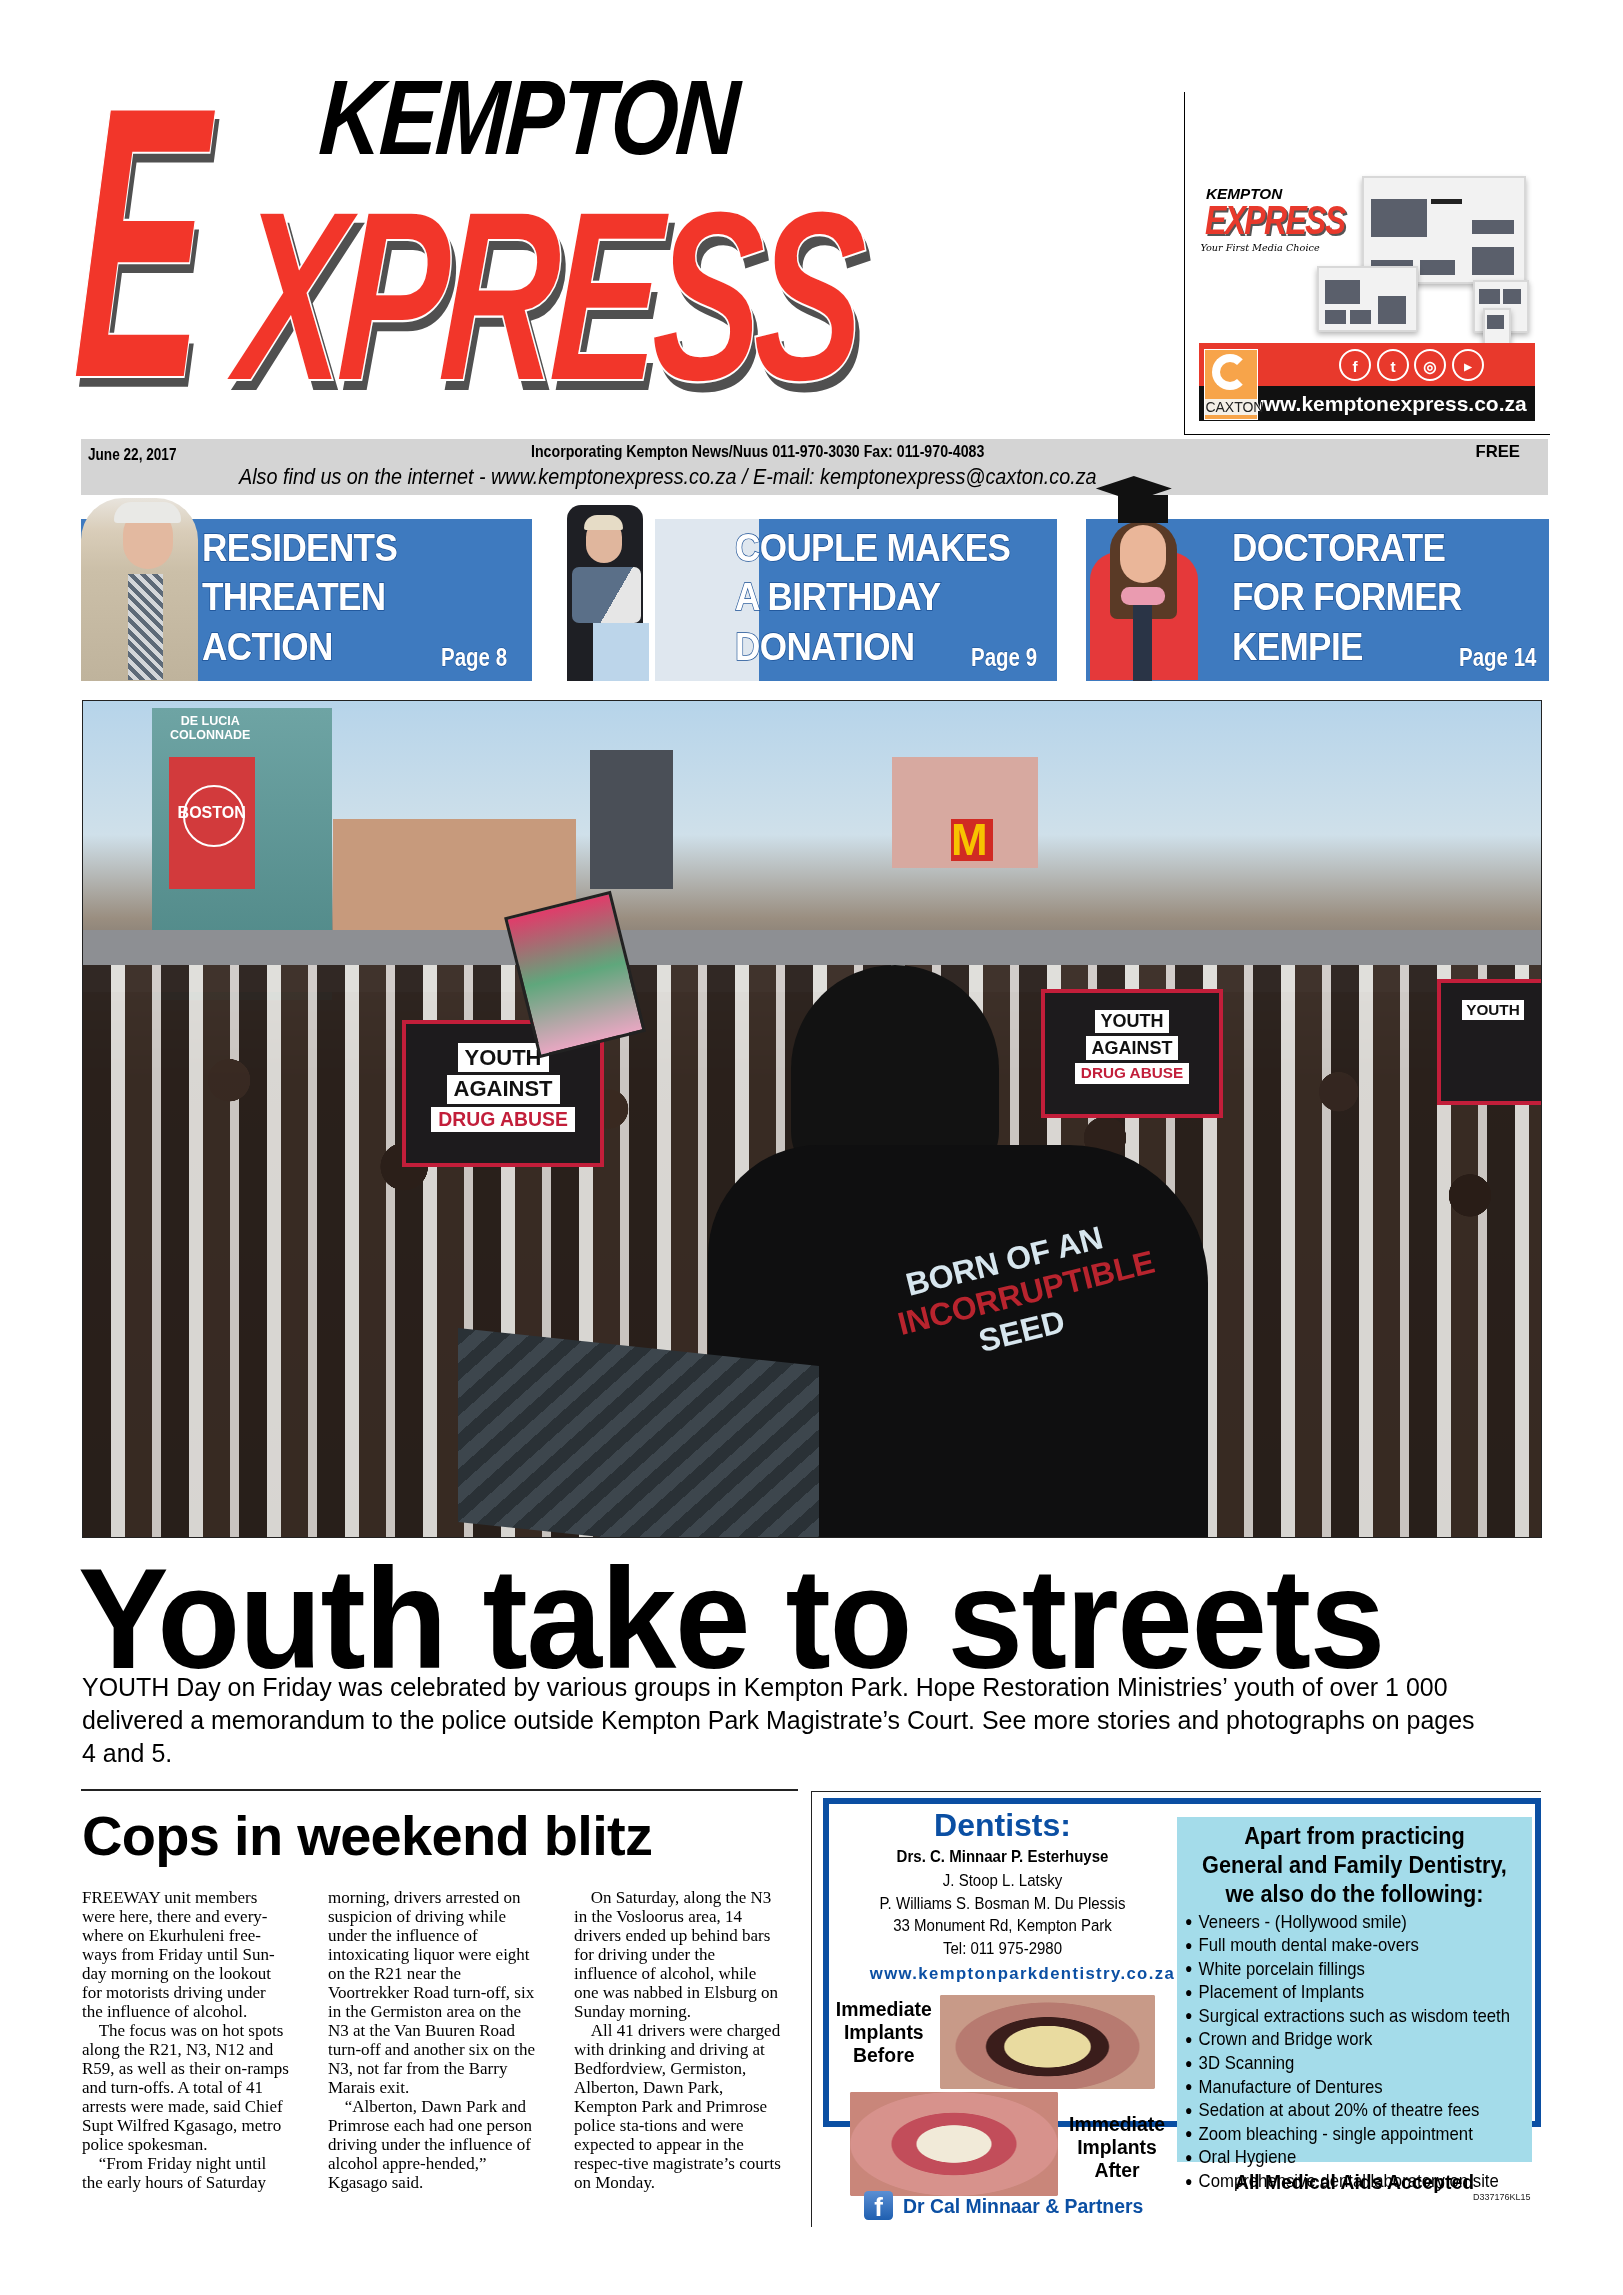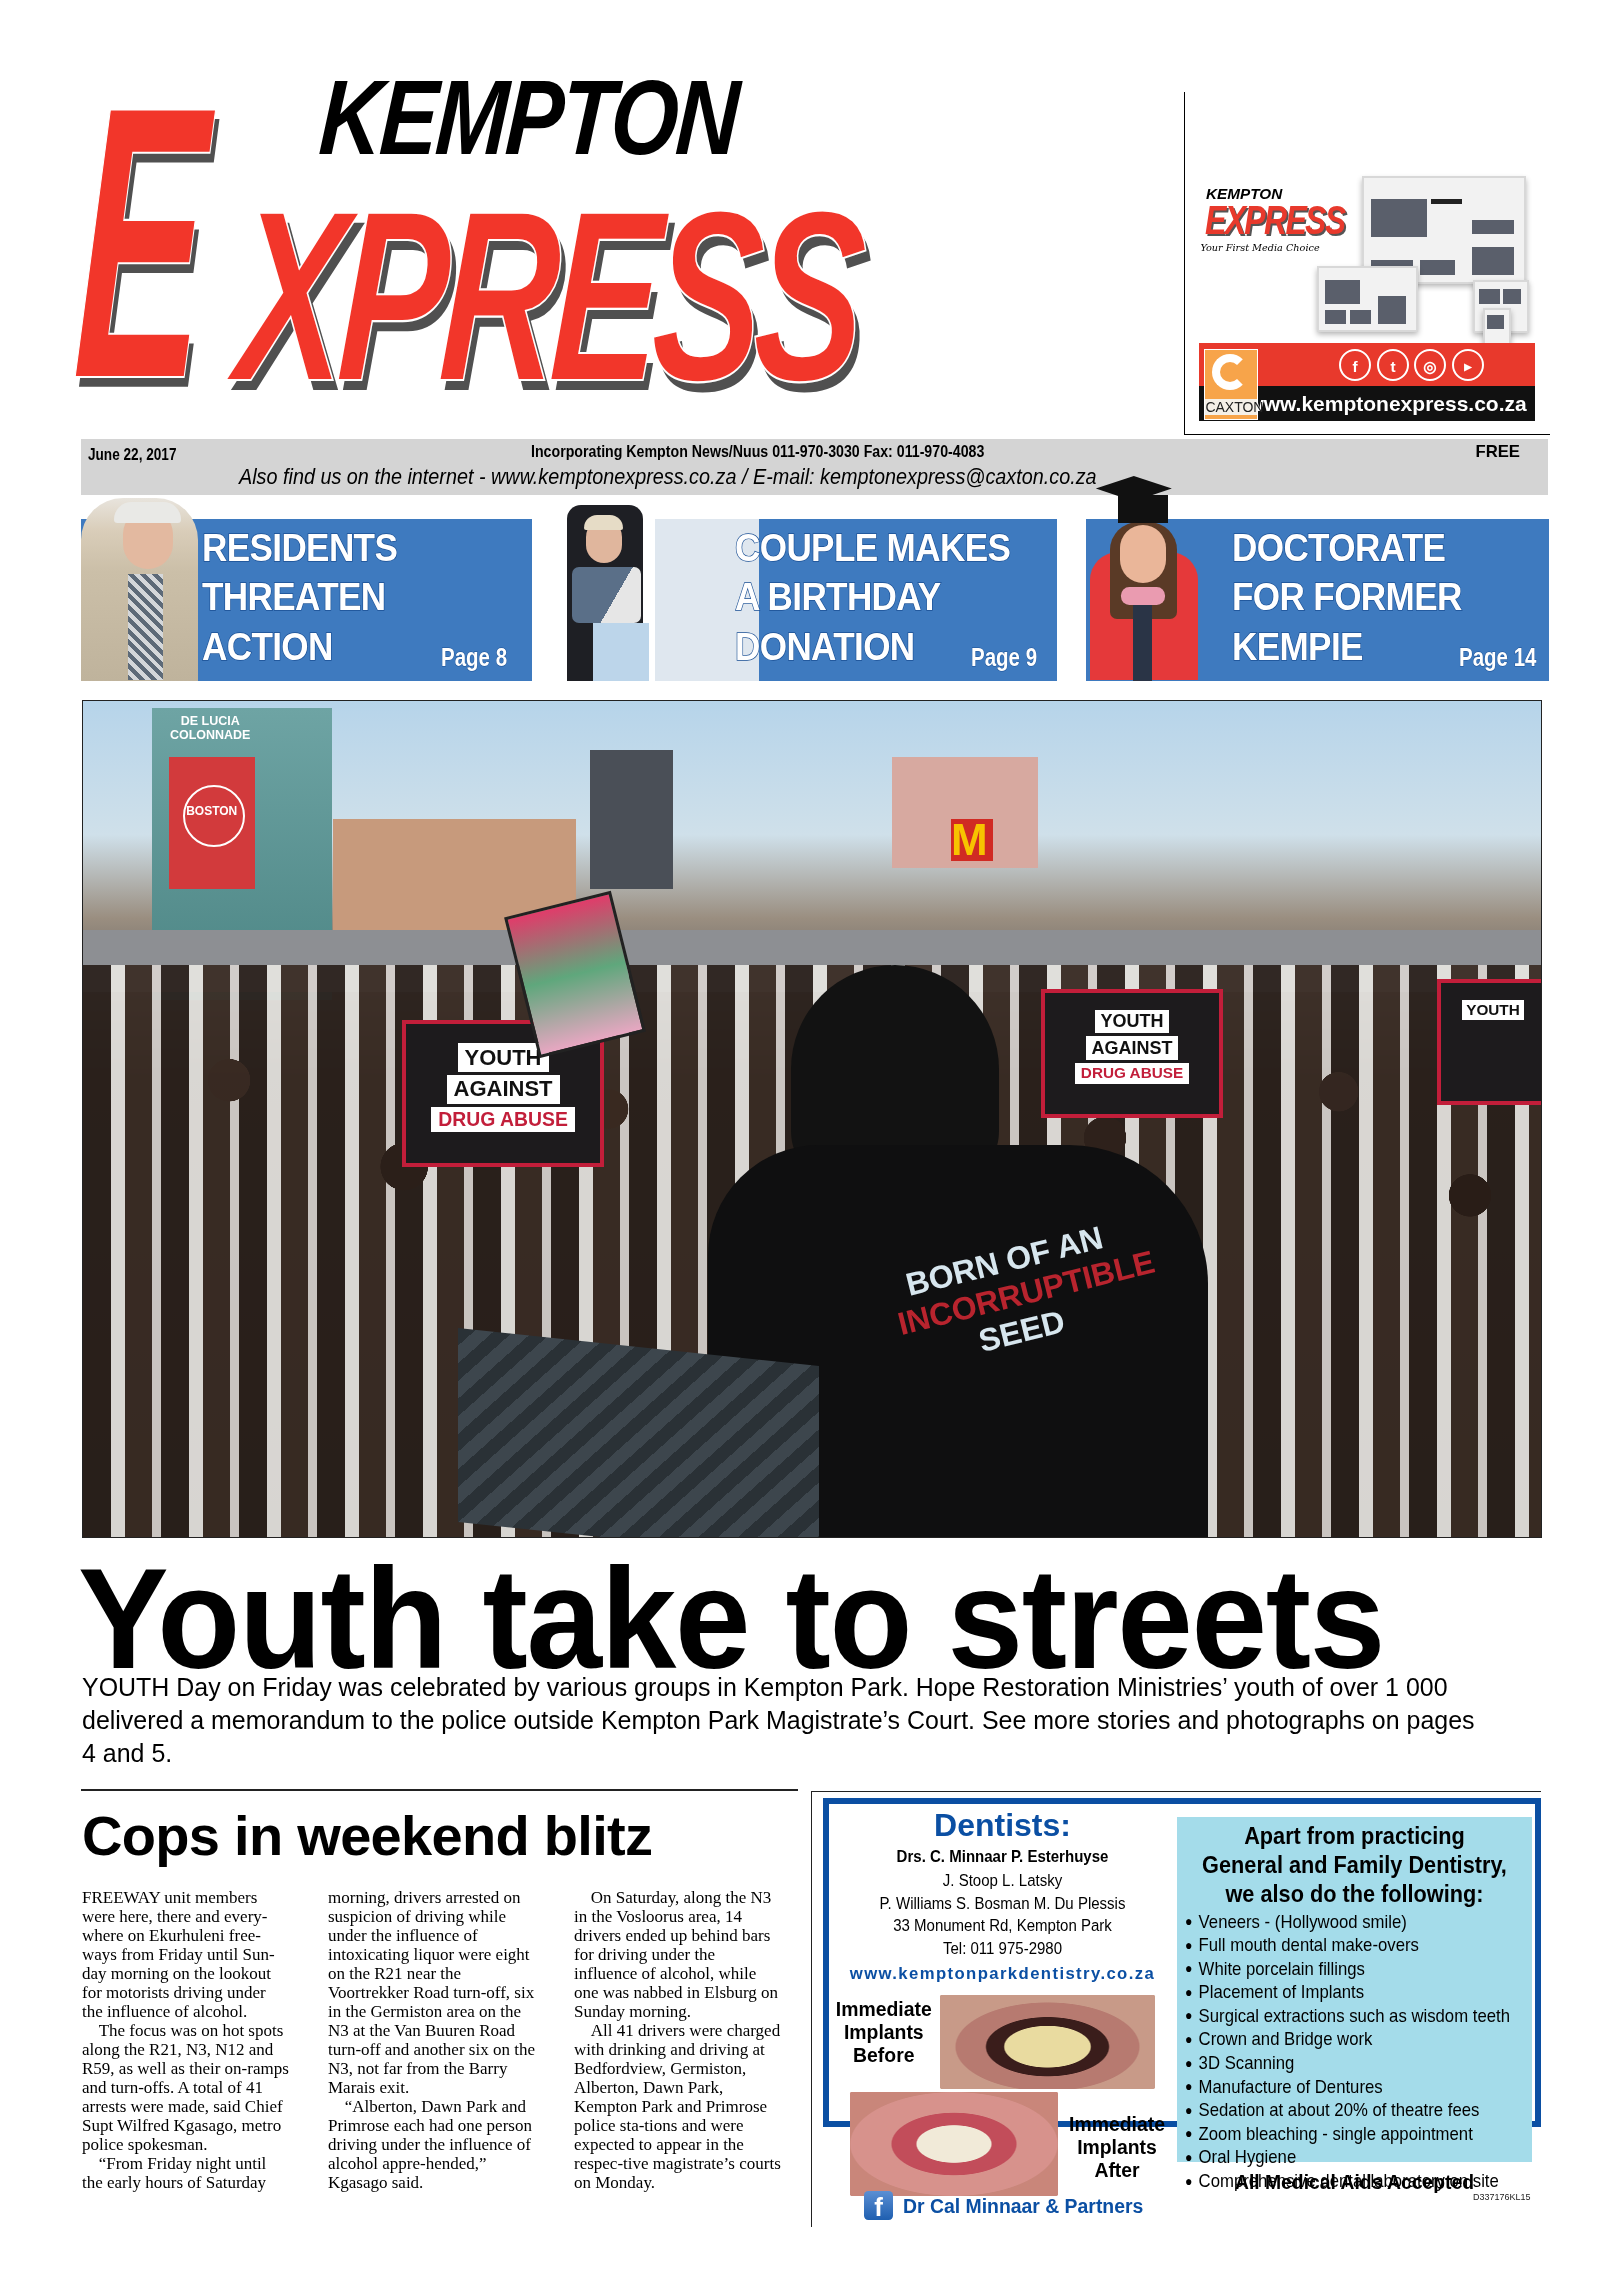--- a/index.html
+++ b/index.html
@@ -179,21 +179,21 @@
   <div class="ttl" style="left:146px; top:103px;">KEMPIE</div>
   <div class="pg" style="left:373px; top:124px;">Page 14</div>
 </div>
 
 <div class="abs mainphoto">
 
   <div class="mp-layer" style="left:69px; top:7px; width:180px; height:292px; background:linear-gradient(#6ea4a4,#4c8584);">
     <div style="position:absolute; left:16.7px; top:5.6px; width:83px; font-size:12.5px; font-weight:bold; color:#fff; text-align:center; line-height:14px;">DE LUCIA COLONNADE</div>
     <div style="position:absolute; left:16.7px; top:49px; width:86px; height:132px; background:#d23a3c;">
       <div style="position:absolute; left:14px; top:28px; width:58px; height:58px; border-radius:50%; border:2.1px solid #fff;"></div>
-      <div style="position:absolute; left:0; width:86px; top:47px; text-align:center; color:#fff; font-weight:bold; font-size:12px;">BOSTON</div>
+      <div style="position:absolute; left:0; width:86px; top:47px; text-align:center; color:#fff; font-weight:bold; font-size:16px;">BOSTON</div>
     </div>
   </div>
   <div class="mp-layer" style="left:250px; top:118px; width:243px; height:111px; background:#c79a7c;"></div>
   <div class="mp-layer" style="left:507px; top:49px; width:83px; height:139px; background:#4a4f57;"></div>
   <div class="mp-layer" style="left:809px; top:56px; width:146px; height:111px; background:#d7a9a0;"></div>
   <div class="mp-layer" style="left:868px; top:118px; width:42px; height:42px; color:#f7c300; font-weight:900; font-size:44px; line-height:42px; background:#d02a23;">M</div>
   <div class="mp-layer" style="left:0; top:229px; width:1460px; height:62px; background:#8d8f93;"></div>
 
   <div class="mp-layer" style="left:0; top:264px; width:1460px; height:576px; background:
       radial-gradient(circle at 10% 20%, #3a2a22 0 21px, transparent 21.5px),
@@ -257,21 +257,21 @@
 
 <div class="abs ad-topline"></div>
 <div class="abs ad">
   <div class="ad-left">
     <div class="ad-title">Dentists:</div>
     <div class="ad-line" style="top:43px; font-weight:bold;">Drs. C. Minnaar P. Esterhuyse</div>
     <div class="ad-line" style="top:67px;">J. Stoop L. Latsky</div>
     <div class="ad-line" style="top:90px;">P. Williams S. Bosman M. Du Plessis</div>
     <div class="ad-line" style="top:112px;">33 Monument Rd, Kempton Park</div>
     <div class="ad-line" style="top:135px;">Tel: 011 975-2980</div>
-    <div class="ad-url" style="top:160px;">www.kemptonparkdentistry.co.za</div>
+    <div class="ad-url" style="top:160px;padding-left:20px;">www.kemptonparkdentistry.co.za</div>
 
     <div class="ad-caption" style="left:2.8px; top:194px; width:104px;">
       <div>Immediate</div>
       <div>Implants</div>
       <div>Before</div>
     </div>
     <div class="teeth" style="left:111px; top:191px; width:215px; height:94px; background:radial-gradient(ellipse at 50% 55%, #e9dba0 0 28%, #3a1d1b 29% 40%, #b77a70 41% 60%, #c89a88 61%);"></div>
     <div class="teeth" style="left:21px; top:288px; width:208px; height:104px; background:radial-gradient(ellipse at 50% 50%, #f1ead8 0 25%, #c24d5a 26% 42%, #d7928c 43% 70%, #c9867a 71%);"></div>
     <div class="ad-caption" style="left:236px; top:309px; width:104px;">
       <div>Immediate</div>

